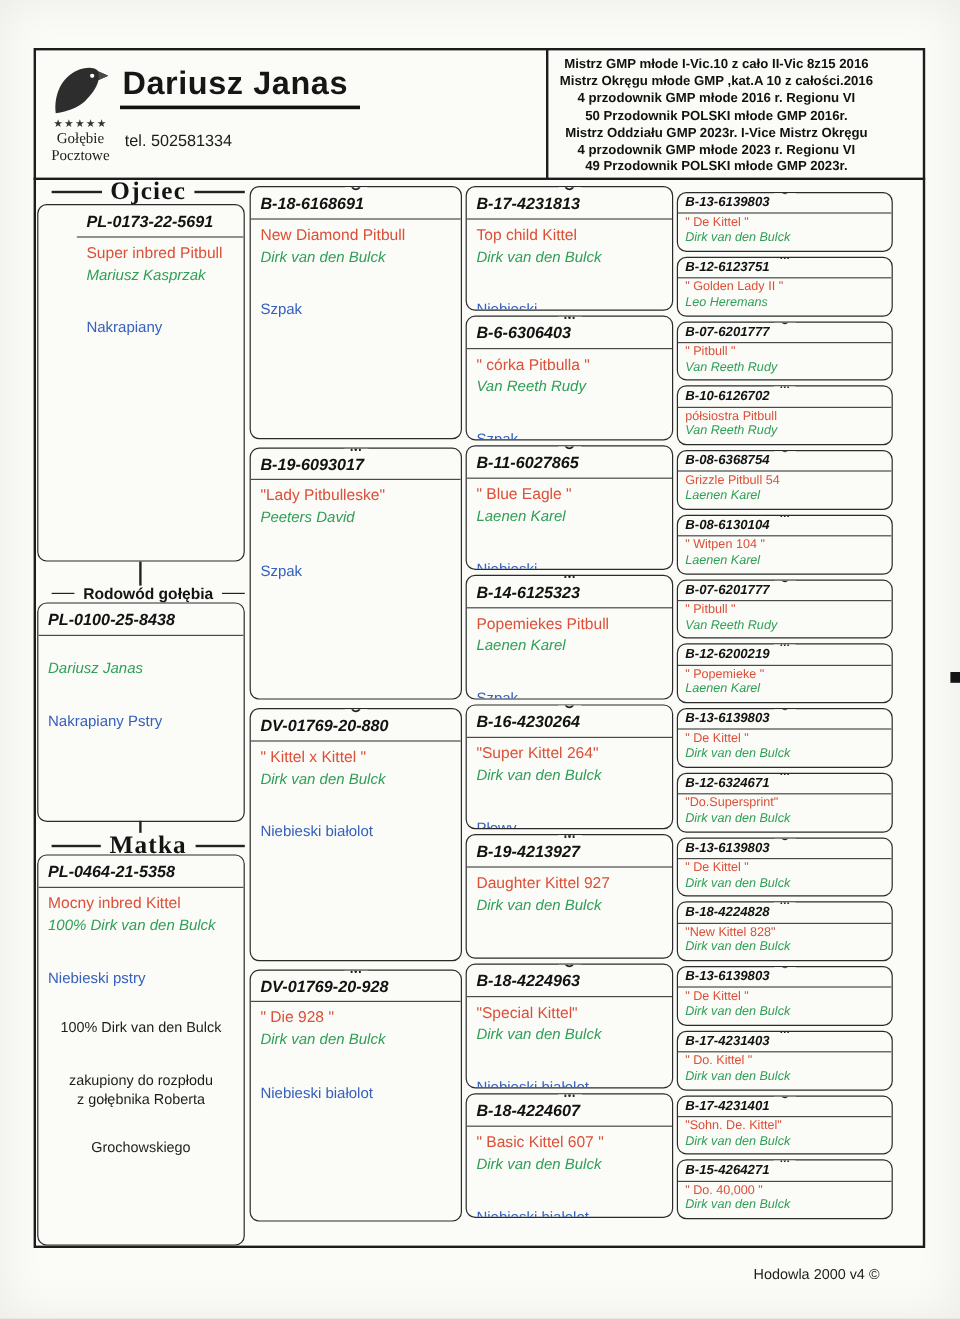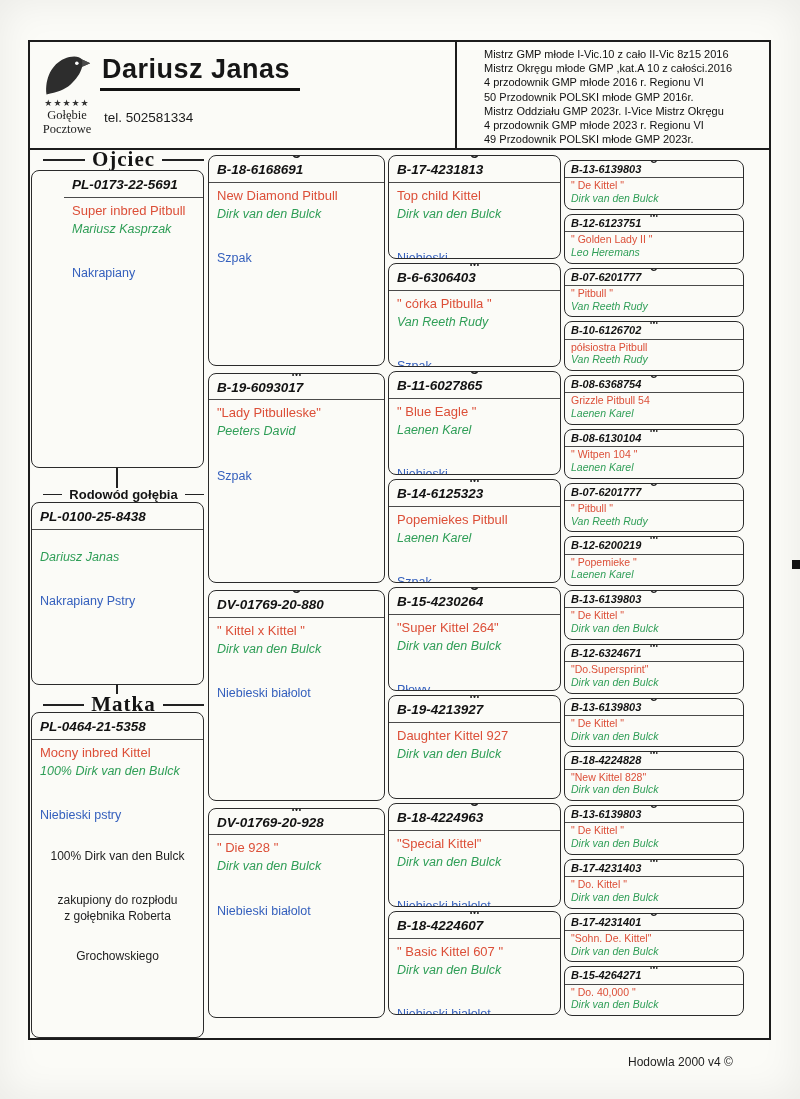--- a/index.html
+++ b/index.html
@@ -20,22 +20,22 @@
   .logo { position:absolute; left:36px; top:48px; width:62px; text-align:center; }
   .logo svg { width:54px; height:50px; display:block; margin:0 auto; }
   .logo .stars { font-size:9px; letter-spacing:1px; color:#333; line-height:10px; }
   .logo .logo-text { font-family:"Liberation Serif", serif; font-size:12.5px; line-height:14px; color:#222; }
   .breeder-title {
     position:absolute; left:100px; top:54px; font-size:27px; font-weight:bold; letter-spacing:0.5px;
     border-bottom:3px solid #111; padding:0 10px 3px 2px;
   }
   .phone { position:absolute; left:104px; top:110px; font-size:13.5px; color:#1b1b1b; }
   .achievements {
-    position:absolute; left:484px; top:47px; width:306px;
-    font-size:11px; font-weight:normal; line-height:14.2px; color:#111;
+    position:absolute; left:444px; top:47px; width:306px;
+    font-size:11px; font-weight:bold; line-height:14.2px; text-align:center; color:#111;
   }
 
   
   .legend { position:absolute; display:flex; align-items:center; gap:7px; color:#141414;padding-left:12px; }
   .legend::before, .legend::after { content:""; flex:1 1 auto; border-top:2px solid #222; height:0; }
   .father-legend, .mother-legend {
     left:31px; width:173px; font-family:"Liberation Serif", serif;
     font-size:21px; font-weight:bold; letter-spacing:1px;
   }
   .father-legend { top:147px; }
@@ -218,21 +218,21 @@
       </div>
       <div class="bird-box gen3-box">
         <span class="sex-marker">M</span>
         <div class="line ring">B-14-6125323</div>
         <div class="line name">Popemiekes Pitbull</div>
         <div class="line breeder">Laenen Karel</div>
         <div class="line color">Szpak</div>
       </div>
       <div class="bird-box gen3-box">
         <span class="sex-marker">O</span>
-        <div class="line ring">B-15-4230264</div>
+        <div class="line ring">B-16-4230264</div>
         <div class="line name">"Super Kittel 264"</div>
         <div class="line breeder">Dirk van den Bulck</div>
         <div class="line color">Płowy</div>
       </div>
       <div class="bird-box gen3-box">
         <span class="sex-marker">M</span>
         <div class="line ring">B-19-4213927</div>
         <div class="line name">Daughter Kittel 927</div>
         <div class="line breeder">Dirk van den Bulck</div>
         <div class="line color"></div>

